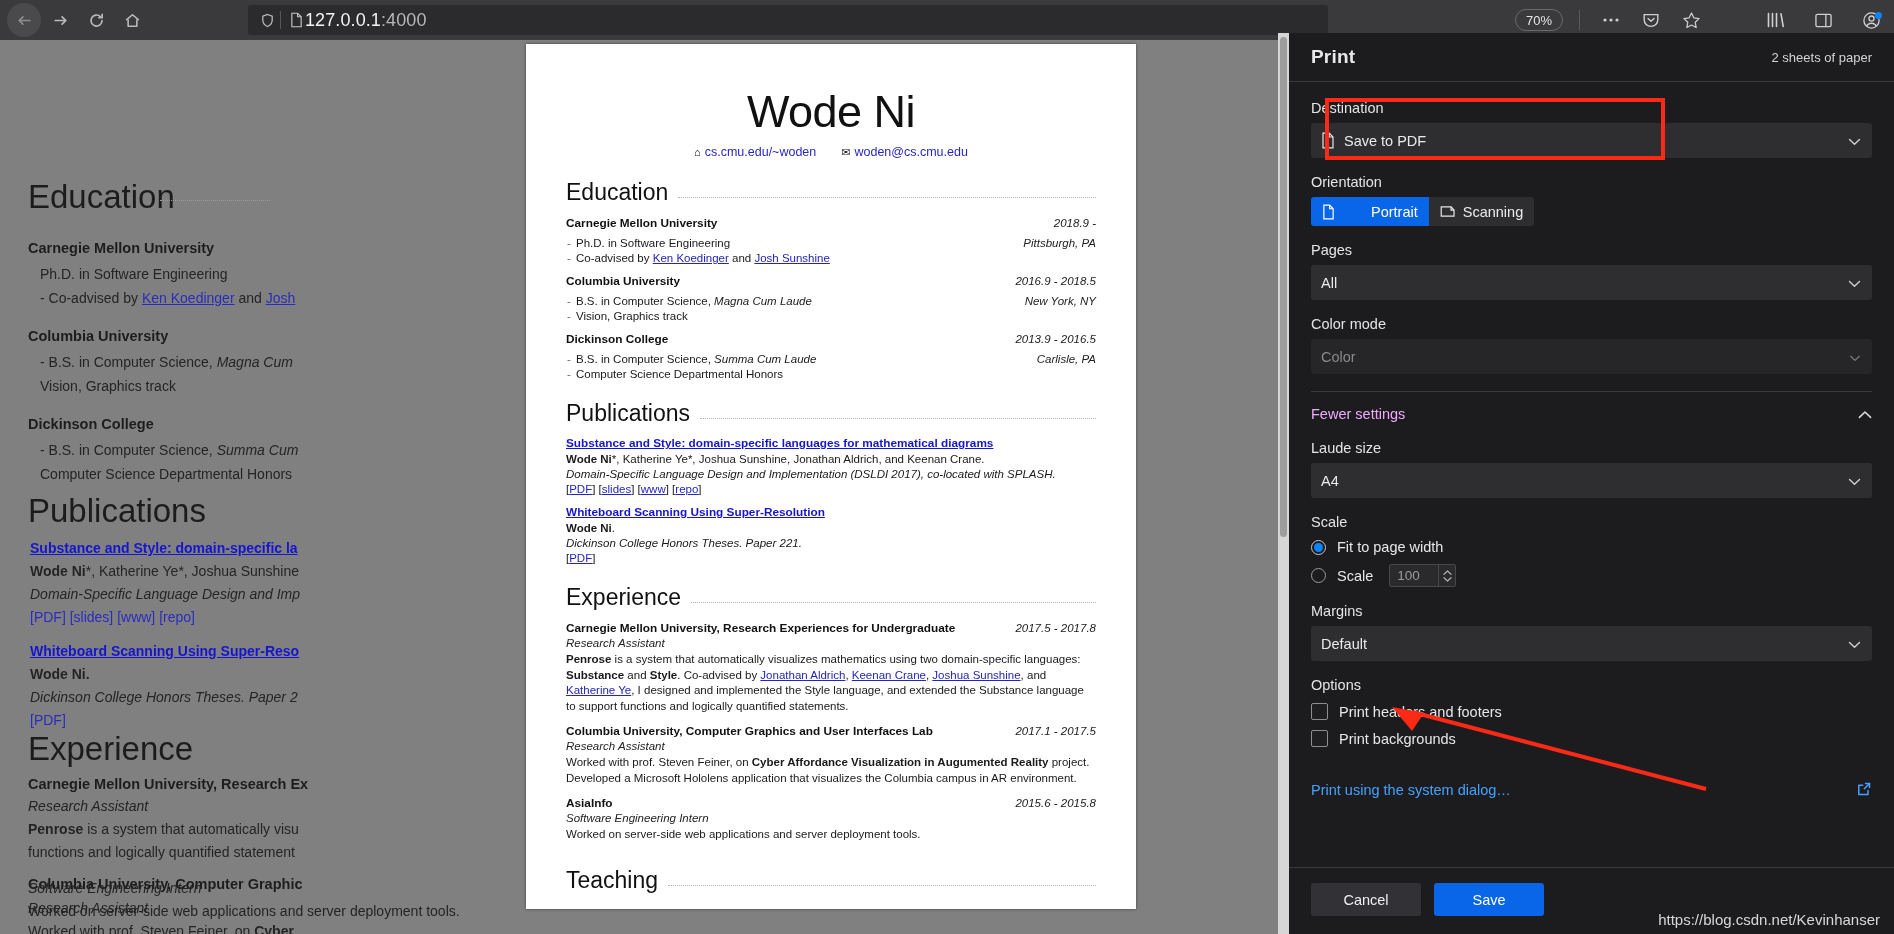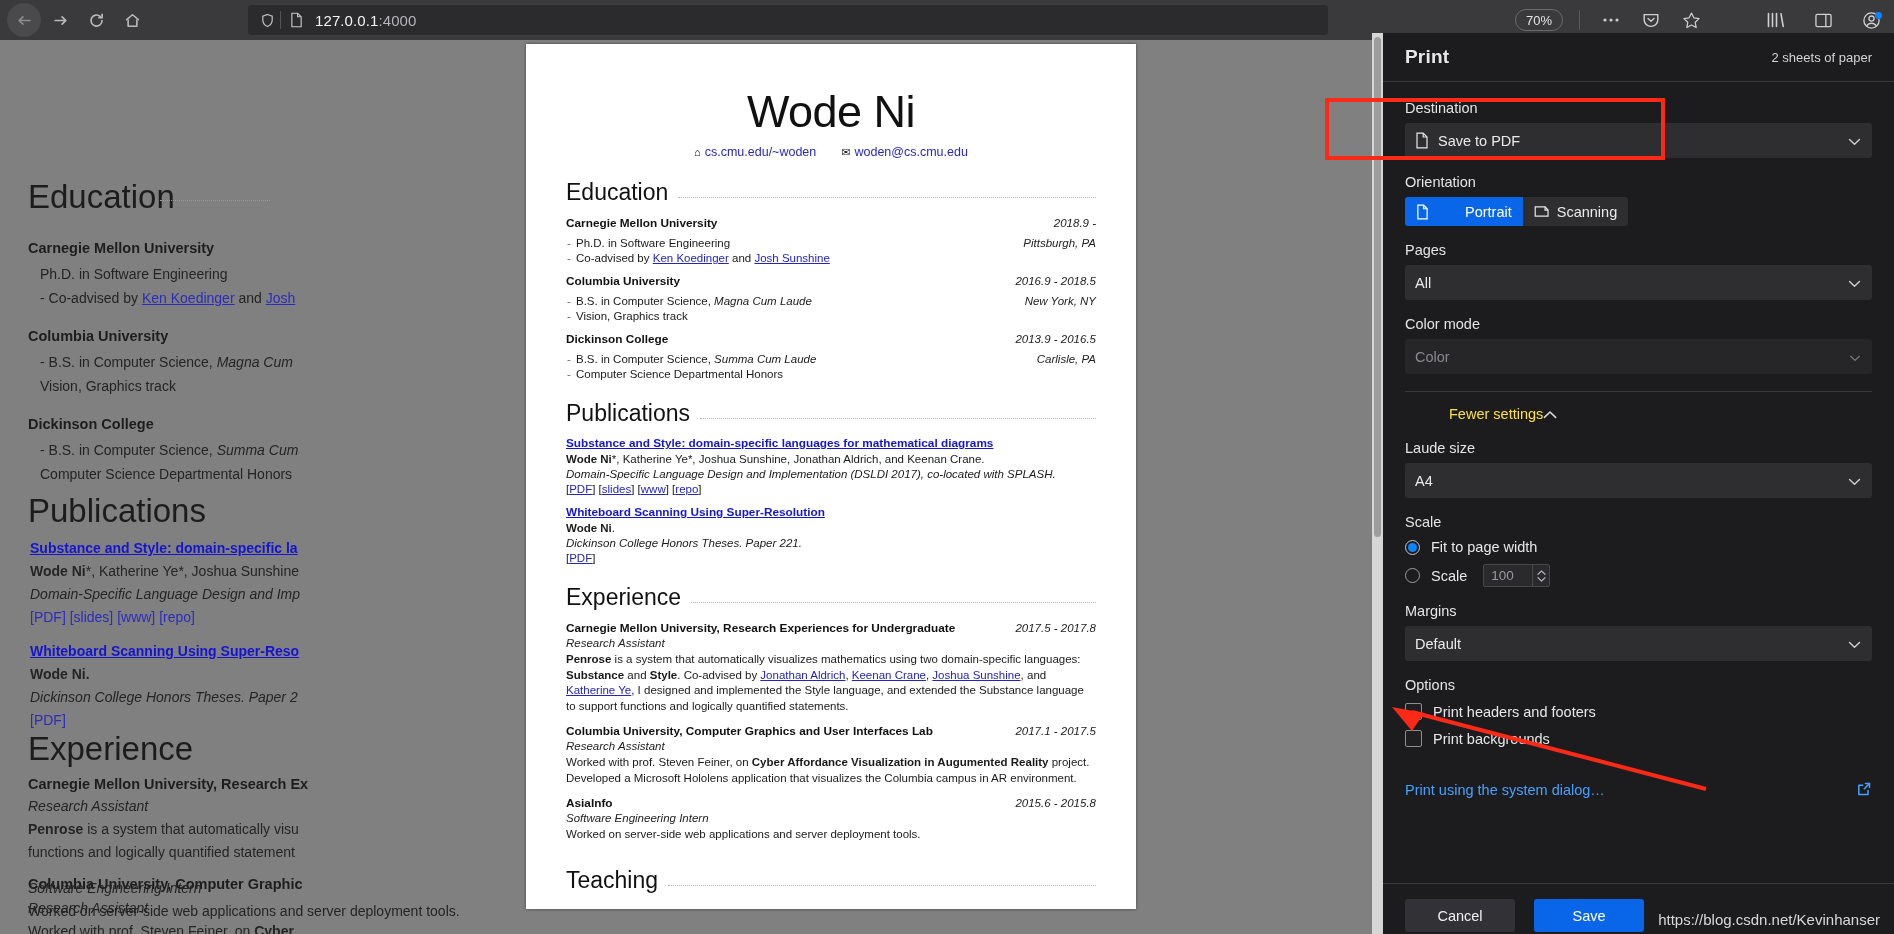--- a/index.html
+++ b/index.html
@@ -38,22 +38,21 @@
     width: 1080px; height: 30px;
     background: #2b2b2d;
     border-radius: 3px;
     display: flex; align-items: center;
     padding: 0 8px;
   }
   .urlbar .shield { width: 22px; display:flex; align-items:center; justify-content:center; color:#c0c0c2; }
   .urlbar .vsep { width:1px; height:18px; background:#555558; margin:0 6px 0 2px; }
   .urlbar .pageicon { width:18px; display:flex; align-items:center; justify-content:center; color:#c9c9cb;}
   .urlbar .urltext {
-    margin-left: 10px;
-    font-size: 15px; color: #f2f2f4; letter-spacing: .1px;
+    font-size: 18px; color: #f2f2f4; letter-spacing: .1px;
     white-space: nowrap;
   }
   .urlbar .urltext .port { color:#b6b6ba; }
 
   .zoom-badge {
     position: absolute; left: 1515px; top: 9px;
     border: 1px solid #6a6a6d; border-radius: 11px;
     height: 22px; padding: 0 10px;
     display:flex; align-items:center; justify-content:center;
     font-size: 13px; color: #e3e3e5;
@@ -131,21 +130,21 @@
   .blk { margin-top:10px; }
 
   
   .prev-scroll {
     position:absolute; right:0px; top:0px; width:10px; height:894px; background:#9a9a9a;
   }
   .prev-scroll .thumb { position:absolute; top:4px; left:2px; width:6px; height:345px; background:#cfcfcf; border-radius:3px;}
 
   
   .print-panel {
-    position:absolute; right:0; top:33px; width:511px; height:901px;
+    position:absolute; right:0; top:33px; width:605px; height:901px;
     background:#1c1c1e; color:#e8e8ea;
     display:flex; flex-direction:column;
   }
   .pp-header {
     display:flex; align-items:center; justify-content:space-between;
     padding: 13px 22px 13px 22px;
     border-bottom:1px solid #3a3a3d;
   }
   .pp-title { font-size:19px; font-weight:bold; letter-spacing:.2px;}
   .pp-sheets { font-size:13px; color:#d4d4d6;}
@@ -162,22 +161,22 @@
   .seg { display:flex; margin-top:2px;}
   .seg-btn {
     height:29px; display:flex; align-items:center; gap:7px;
     padding: 0 11px; font-size:14.5px; background:#2e2e31; color:#eaeaec;
   }
   .seg-btn.active { background:#0a66e8; color:#fff;}
   .seg-btn:first-child { border-radius:3px 0 0 3px;gap:36px;}
   .seg-btn:last-child { border-radius:0 3px 3px 0;}
   .pp-divider { height:1px; background:#3a3a3d; margin:17px 0 0 0;}
   .pp-collapse {
-    display:flex; align-items:center; justify-content:flex-start;
-    font-size:14.5px; color:#fde047; padding: 14px 0 2px 0; margin-left: 44px;
+    display:flex; align-items:center; justify-content:space-between;
+    font-size:14.5px; color:#f0abfc; padding: 14px 0 2px 0;
   }
   .radio-row { display:flex; align-items:center; gap:11px; margin-top:9px; font-size:14.5px; color:#e7e7e9;}
   .radio {
     width:15px;height:15px;border-radius:50%;border:1.6px solid #9a9a9e; flex:none;
     display:flex;align-items:center;justify-content:center;
   }
   .radio.on { border-color:#c8c8cc; }
   .radio.on:after { content:""; width:9px;height:9px;border-radius:50%;background:#0a84ff;}
   .spin {
     display:flex; align-items:center; margin-left:5px;
@@ -186,22 +185,22 @@
   .spin .val { width:48px; text-align:left; padding-left:7px; font-size:13.5px; color:#9a9a9e;}
   .spin .arrows { display:flex; flex-direction:column; border-left:1px solid #48484b; width:17px; height:100%; align-items:center; justify-content:center; color:#b0b0b4; font-size:7px; line-height:7px;}
   .check-row { display:flex; align-items:center; gap:11px; margin-top:10px; font-size:14.5px; color:#e7e7e9;}
   .checkbox { width:17px;height:17px;border:1.6px solid #8e8e92; border-radius:2px; flex:none; background:#1f1f21;}
   .sys-dialog {
     margin-top:34px; display:flex; align-items:flex-start; justify-content:space-between;
     color:#45a1ff; font-size:14.5px; line-height:1.25;
   }
   .sys-dialog .txt { max-width:200px;}
   .pp-footer {
-    border-top:1px solid #3a3a3d; padding: 15px 22px 2px 22px;
-    display:flex; gap:19px;
+    border-top:1px solid #3a3a3d; padding: 15px 22px 18px 22px;
+    display:flex; gap:13px;
   }
   .btn {
     height:33px; min-width:110px; border-radius:3px;
     display:flex;align-items:center;justify-content:center;
     font-size:14.5px;
   }
   .btn.cancel { background:#323236; color:#f0f0f2;}
   .btn.save { background:#0a66e8; color:#fff;}
 
   

